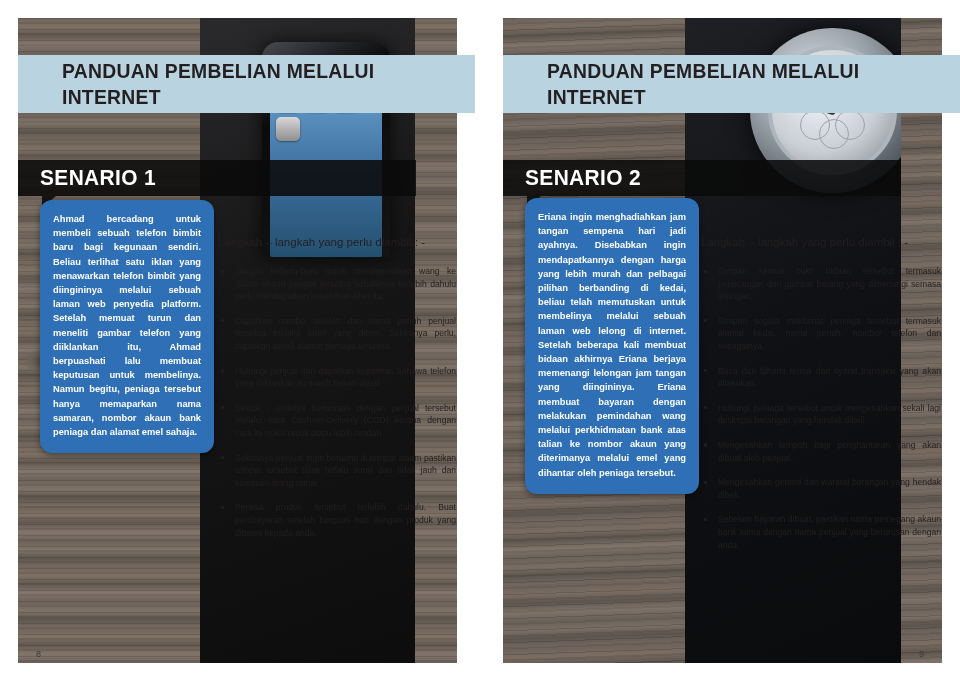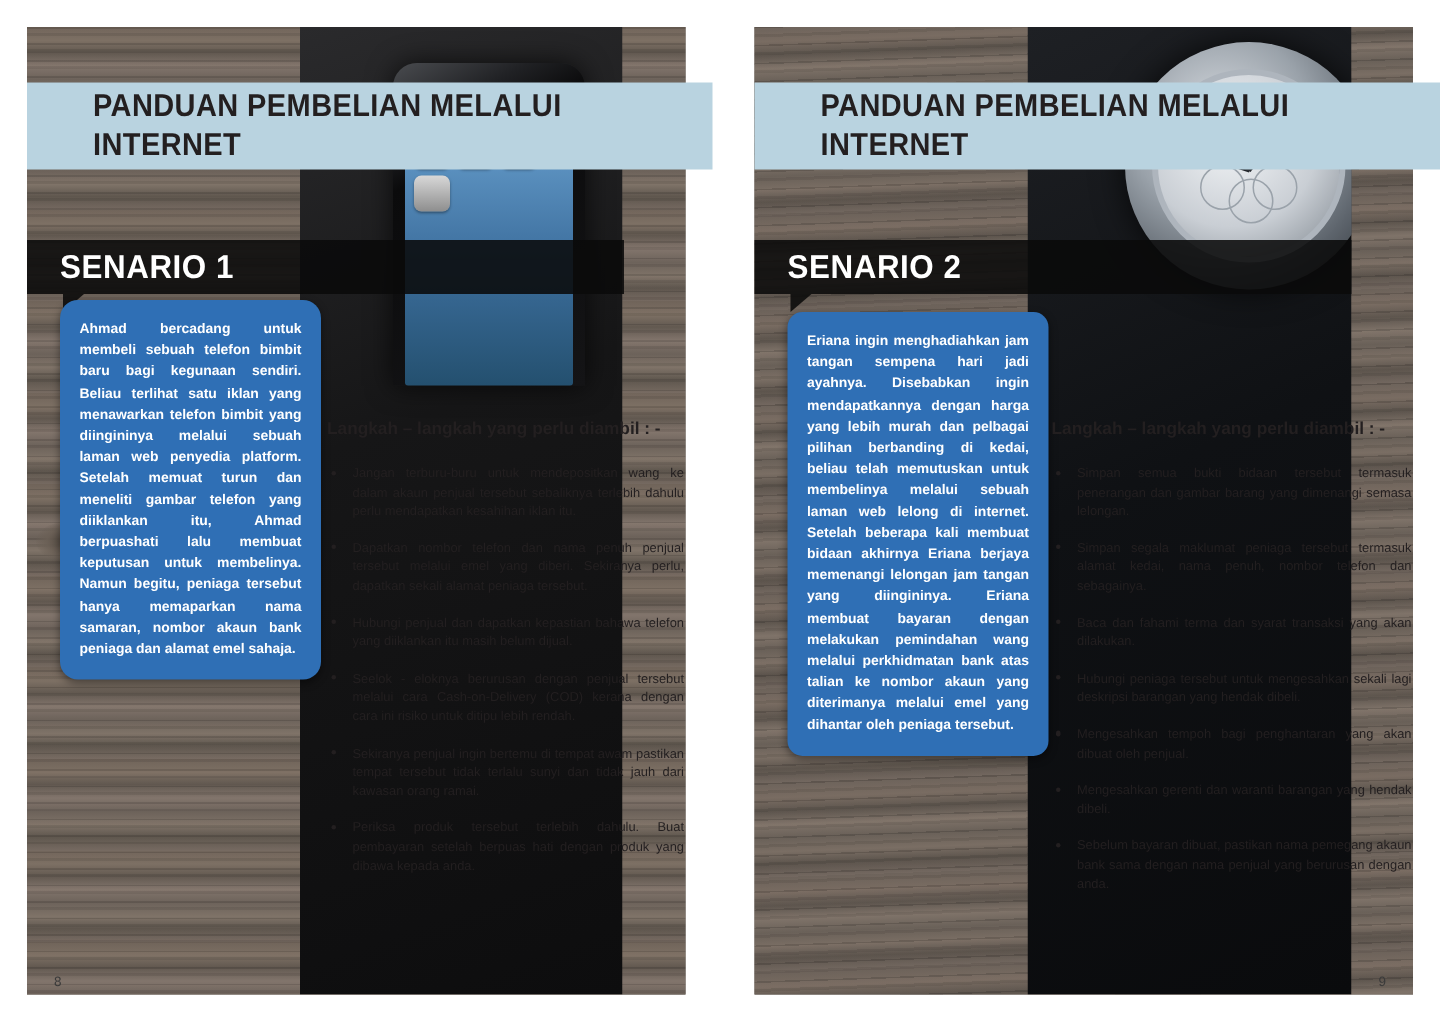--- a/index.html
+++ b/index.html
@@ -240,36 +240,35 @@
     color: #ffffff;
     padding: 12px 13px 14px 13px;
     font-size: 9.3px;
     line-height: 14.2px;
     text-align: justify;
     z-index: 6;
     box-shadow: 0 2px 6px rgba(0,0,0,.45);
     font-weight: bold;
   }
   .blue-box.left-box { top: 200px; }
-  .blue-box.right-box { top: 208px; border-radius: 10px; }
+  .blue-box.right-box { top: 198px; }
   
   .steps {
     position: absolute;
     left: 218px;
     width: 238px;
     z-index: 6;
   }
   .page.right .steps { left: 216px; width: 240px; }
   .steps-heading {
     font-size: 11.5px;
-    font-weight: bold;
+    font-weight: normal;
     color: #231f20;
     line-height: 21px;
     margin-bottom: 12px;
-    margin-top: 44px;
   }
   .steps ul {
     list-style: none;
     margin: 0;
     padding: 0;
   }
   .steps li {
     position: relative;
     padding-left: 17px;
     margin-bottom: 12px;

